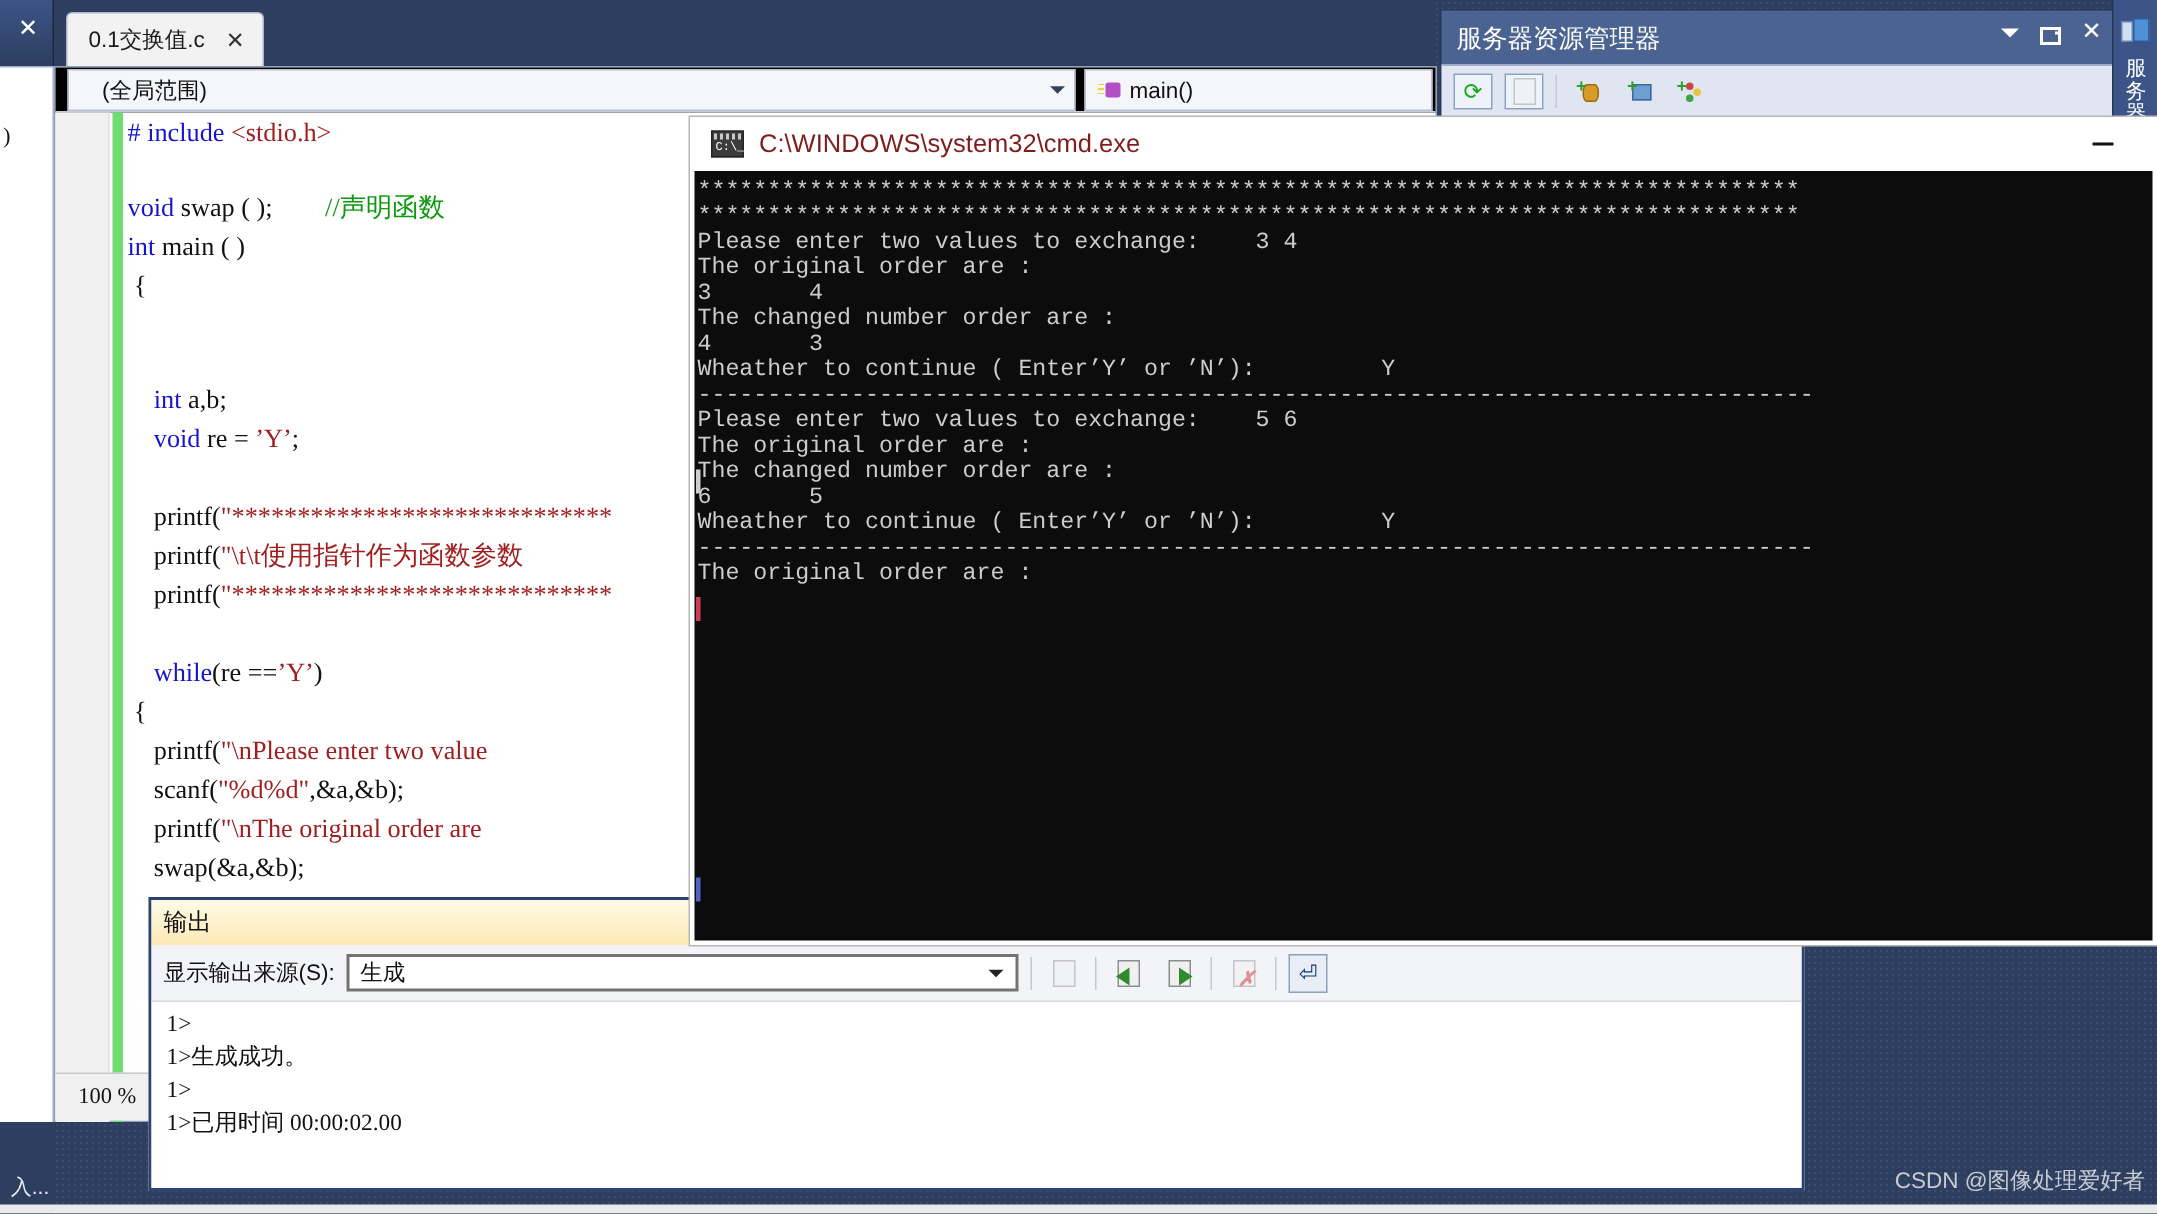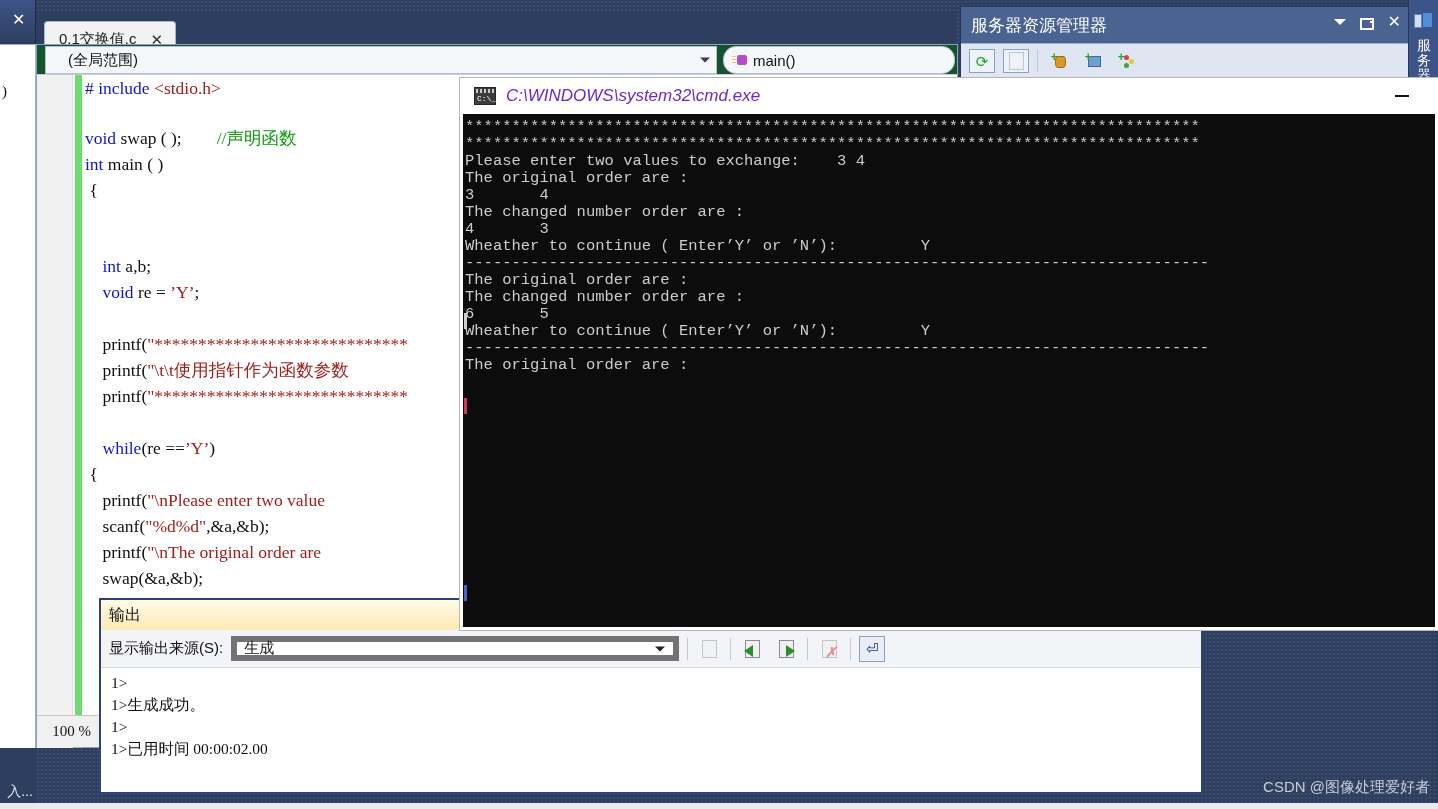--- a/index.html
+++ b/index.html
@@ -49,21 +49,21 @@
     font-family: "Liberation Serif", serif; font-size: 15px; color: #111;
   }
   .left-bottom-label {
     position: absolute; left: 0; bottom: 8px; width: 40px;
     color: #e6ecf7; font-size: 14px; text-align: center;
     white-space: nowrap;
   }
 
   
   .tab-row {
-    position: absolute; left: 36px; top: 13px; width: 920px; height: 44px;
+    position: absolute; left: 36px; top: 0; width: 920px; height: 44px;
     background: #2d3e5f;
   }
   .doc-tab {
     position: absolute; left: 8px; top: 8px; height: 36px;
     background: #f2f2f2;
     border: 1px solid #a8b6cd; border-bottom: none;
     border-radius: 4px 4px 0 0;
     padding: 0 12px 0 14px;
     display: flex; align-items: center; gap: 14px;
     color: #1b1b1b; font-size: 15px;
@@ -72,32 +72,32 @@
 
   
   .editor-wrap {
     position: absolute; left: 36px; top: 44px;
     width: 922px; height: 704px;
     background: #ffffff;
     border: 1px solid #8fa0bd;
   }
   .nav-bar {
     position: absolute; left: 0; top: 0; width: 100%; height: 30px;
-    background: #14532d;
+    background: #000000;
     border-bottom: 1px solid #c4ccda;
     display: flex; align-items: stretch;
   }
   .nav-combo {
     position: relative; height: 28px; margin: 1px 0 0 8px;
     background: #f4f6fa; border: 1px solid #b7c0d0;
     display: flex; align-items: center;
     padding: 0 22px 0 22px; font-size: 15px; color: #111;
   }
   .nav-combo.first { width: 672px; }
-  .nav-combo.second { width: 232px; margin-left: 6px; padding-left: 8px; gap: 6px; border-radius: 13px; }
+  .nav-combo.second { width: 232px; margin-left: 6px; padding-left: 8px; gap: 6px; }
   .nav-arrow {
     position: absolute; right: 6px; top: 50%; transform: translateY(-50%);
     width: 0; height: 0;
     border-left: 5px solid transparent; border-right: 5px solid transparent;
     border-top: 5px solid #35425c;
   }
   .method-ico {
     width: 15px; height: 13px; flex: none; position: relative;
   }
   .method-ico::before {
@@ -171,21 +171,21 @@
     padding-left: 8px; font-size: 16px; color: #111;
   }
   .output-toolbar {
     position: absolute; left: 0; top: 30px; width: 100%; height: 38px;
     background: #f3f4f7; border-bottom: 1px solid #d5d8e0;
     display: flex; align-items: center; padding-left: 8px; gap: 8px;
   }
   .out-label { font-size: 15px; color: #111; }
   .out-select {
     position: relative; width: 448px; height: 25px;
-    background: #ffffff; border: 6px solid #737373;
+    background: #ffffff; border: 2px solid #737373;
     display: flex; align-items: center; padding-left: 7px;
     font-size: 15px; color: #111;
   }
   .out-select .nav-arrow { border-top-color: #222; right: 8px; }
   .tb-sep { width: 1px; height: 22px; background: #c4c8d2; }
   .tb-btn {
     width: 26px; height: 26px; position: relative;
     display: flex; align-items: center; justify-content: center;
   }
   .tb-btn.framed { border: 1px solid #8da0bd; background: #e8edf6; }
@@ -296,21 +296,21 @@
   }
   .cmd-ico::before {
     content: "C:\\_"; position: absolute; left: 2px; bottom: 0;
     color: #ffffff; font-family: "Liberation Mono", monospace;
     font-size: 8px; line-height: 10px;
   }
   .cmd-ico::after {
     content: ""; position: absolute; left: 1px; top: 1px; right: 1px; height: 4px;
     background: repeating-linear-gradient(90deg,#c9c9c9 0 2px,transparent 2px 4px);
   }
-  .cmd-title-text { font-size: 17px; color: #6d28d9; font-style: italic; }
+  .cmd-title-text { font-size: 17px; color: #7f1d1d; }
   .cmd-min {
     position: absolute; right: 14px; top: 0; width: 44px; height: 36px;
     display: flex; align-items: center; justify-content: center;
   }
   .cmd-min::after {
     content: ""; width: 14px; height: 2px; background: #111; display: block;
   }
   .cmd-body {
     position: absolute; left: 3px; top: 36px; right: 3px; bottom: 3px;
     background: #0c0c0c; overflow: hidden;
@@ -511,20 +511,21 @@
       <div class="cmd-line">Please enter two values to exchange:    3 4</div>
       <div class="cmd-line"></div>
       <div class="cmd-line">The original order are :</div>
       <div class="cmd-line">3       4</div>
       <div class="cmd-line">The changed number order are :</div>
       <div class="cmd-line">4       3</div>
       <div class="cmd-line">Wheather to continue ( Enter’Y’ or ’N’):         Y</div>
       <div class="cmd-line">--------------------------------------------------------------------------------</div>
       <div class="cmd-line"></div>
       <div class="cmd-line"></div>
+      <div class="cmd-line">Please enter two values to exchange:    5 6</div>
       <div class="cmd-line"></div>
       <div class="cmd-line">The original order are :</div>
       <div class="cmd-line">The changed number order are :</div>
       <div class="cmd-line">6       5</div>
       <div class="cmd-line">Wheather to continue ( Enter’Y’ or ’N’):         Y</div>
       <div class="cmd-line">--------------------------------------------------------------------------------</div>
       <div class="cmd-line"></div>
       <div class="cmd-line"></div>
       <div class="cmd-line"></div>
       <div class="cmd-line">The original order are :</div>

